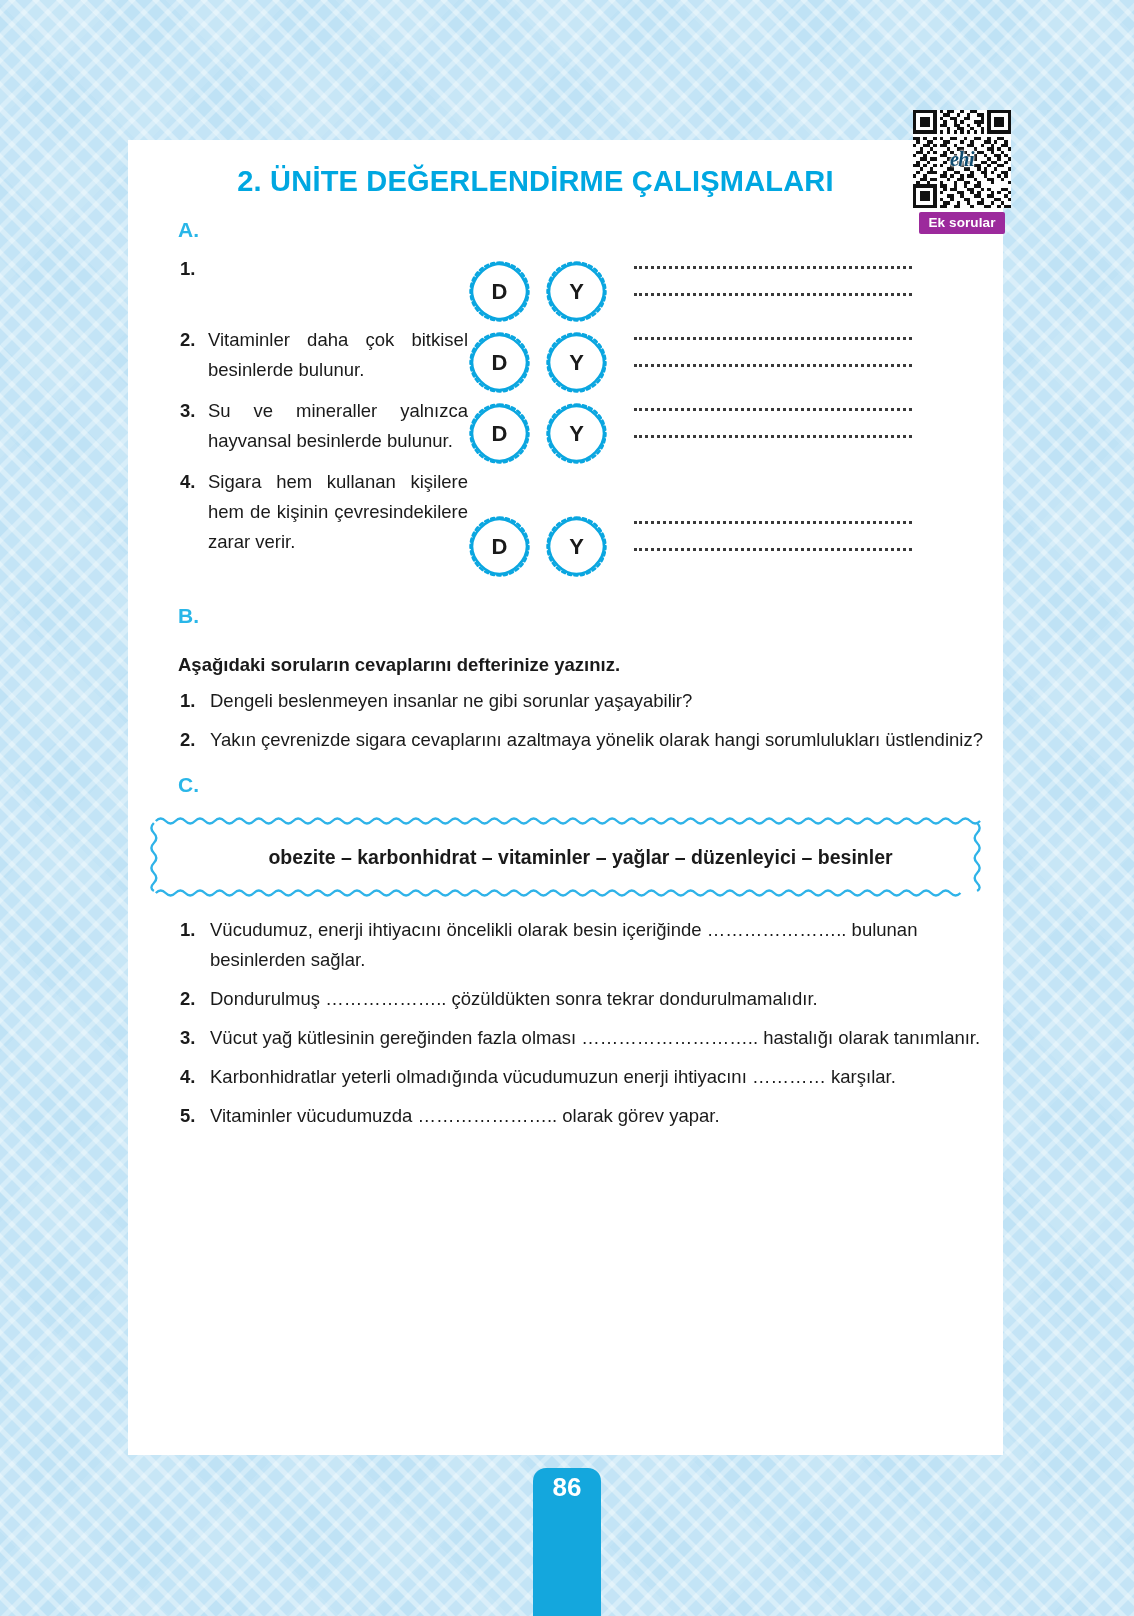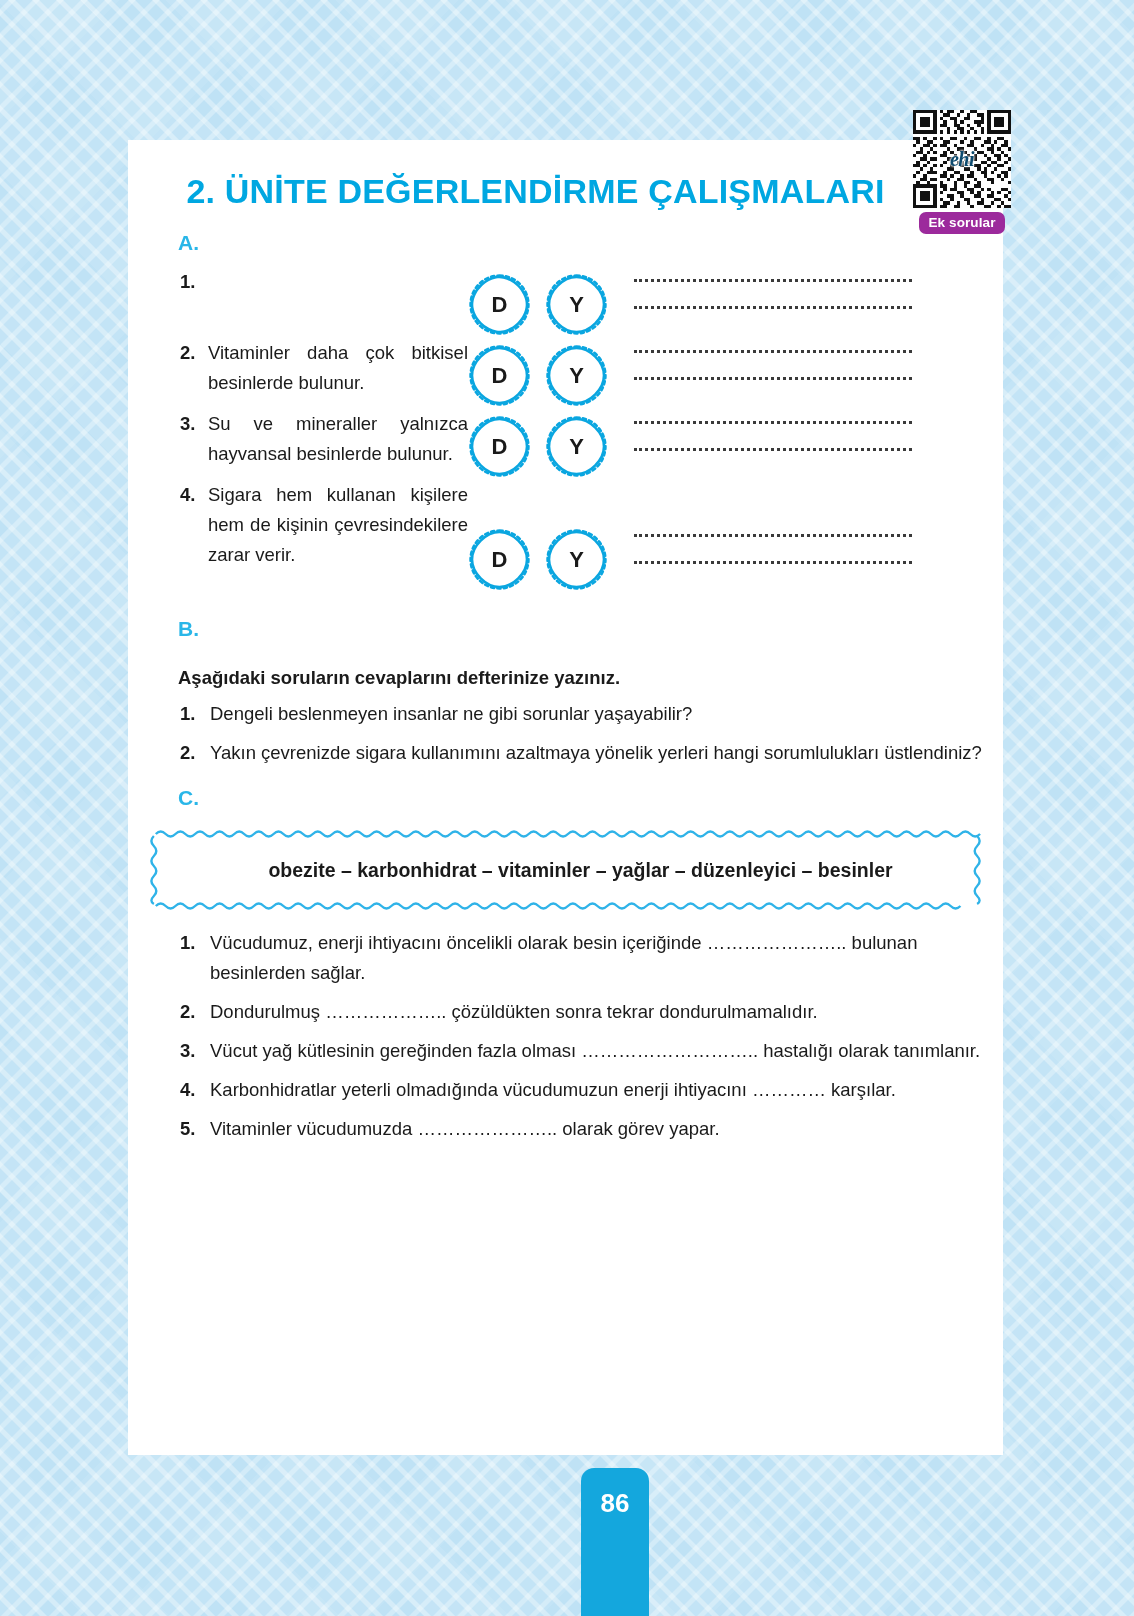--- a/index.html
+++ b/index.html
@@ -94,43 +94,43 @@
     text-shadow: 0 0 3px #fff, 0 0 3px #fff, 0 0 2px #fff;
   }
   #ek-sorular-badge {
     margin-top: 4px;
     display: inline-block;
     background: #9c2a9c;
     color: #ffffff;
     font-size: 13.5px;
     font-weight: bold;
     padding: 3px 9px 4px 9px;
-    border-radius: 7px;
+    border-radius: 2px;
     white-space: nowrap;
     letter-spacing: 0.1px;
   }
 
   
   #content {
     position: absolute;
     left: 128px;
     top: 140px;
     width: 875px;
     height: 1315px;
     z-index: 4;
     box-sizing: border-box;
     padding: 0 10px;
   }
 
   .page-title {
     text-align: center;
     color: #00a7e1;
-    font-size: 34px;
-    font-weight: bold;
-    margin: 32px 0 0 0;
+    font-size: 29px;
+    font-weight: bold;
+    margin: 25px 0 0 0;
     letter-spacing: 0.2px;
     padding-right: 60px;
   }
 
   .section-letter {
     color: #29b6e8;
     font-weight: bold;
     font-size: 21px;
     margin: 20px 0 0 40px;
   }
@@ -267,23 +267,22 @@
     top: 1468px;
     width: 68px;
     height: 148px;
     background: #14a7dd;
     border-radius: 13px 13px 0 0;
     z-index: 7;
     color: #ffffff;
     font-size: 26px;
     font-weight: bold;
     text-align: center;
-    padding-top: 20px;
+    padding-top: 4px;
     box-sizing: border-box;
-    margin-left: 48px;
   }
 </style>
 </head>
 <body>
 
 <div id="bg-texture"></div>
 
 <div id="page-panel"></div>
 
 <div id="qr-block">
@@ -647,21 +646,21 @@
   <div class="section-letter" style="margin-top:26px;">B.</div>
   <div class="section-intro no-indent" style="margin-left:40px; margin-top:22px;">Aşağıdaki soruların cevaplarını defterinize yazınız.</div>
 
   <div class="q-list">
     <div class="q-item">
       <span class="q-num">1.</span>
       <span class="q-text">Dengeli beslenmeyen insanlar ne gibi sorunlar yaşayabilir?</span>
     </div>
     <div class="q-item">
       <span class="q-num">2.</span>
-      <span class="q-text">Yakın çevrenizde sigara kullanımını azaltmaya yönelik yerleri hangi sorumlulukları üstlendiniz?</span>
+      <span class="q-text">Yakın çevrenizde sigara cevaplarını azaltmaya yönelik olarak hangi sorumlulukları üstlendiniz?</span>
     </div>
   </div>
 
   <div class="section-letter" style="margin-top:18px;">C.</div>
 
   <div id="word-bank-wrap">
     <svg class="wavy" viewBox="0 0 855 84" preserveAspectRatio="none" aria-hidden="true">
       <path d="M10,6 q5,-5 10,0 t10,0 t10,0 t10,0 t10,0 t10,0 t10,0 t10,0 t10,0 t10,0 t10,0 t10,0 t10,0 t10,0 t10,0 t10,0 t10,0 t10,0 t10,0 t10,0 t10,0 t10,0 t10,0 t10,0 t10,0 t10,0 t10,0 t10,0 t10,0 t10,0 t10,0 t10,0 t10,0 t10,0 t10,0 t10,0 t10,0 t10,0 t10,0 t10,0 t10,0 t10,0 t10,0 t10,0 t10,0 t10,0 t10,0 t10,0 t10,0 t10,0 t10,0 t10,0 t10,0 t10,0 t10,0 t10,0 t10,0 t10,0 t10,0 t10,0 t10,0 t10,0 t10,0 t10,0 t10,0 t10,0 t10,0 t10,0 t10,0 t10,0 t10,0 t10,0 t10,0 t10,0 t10,0 t10,0 t10,0 t10,0 t10,0 t10,0 t10,0 t10,0 t10,0 t10,0" fill="none" stroke="#2fb3e8" stroke-width="2.4"></path>
       <path d="M10,78 q5,-5 10,0 t10,0 t10,0 t10,0 t10,0 t10,0 t10,0 t10,0 t10,0 t10,0 t10,0 t10,0 t10,0 t10,0 t10,0 t10,0 t10,0 t10,0 t10,0 t10,0 t10,0 t10,0 t10,0 t10,0 t10,0 t10,0 t10,0 t10,0 t10,0 t10,0 t10,0 t10,0 t10,0 t10,0 t10,0 t10,0 t10,0 t10,0 t10,0 t10,0 t10,0 t10,0 t10,0 t10,0 t10,0 t10,0 t10,0 t10,0 t10,0 t10,0 t10,0 t10,0 t10,0 t10,0 t10,0 t10,0 t10,0 t10,0 t10,0 t10,0 t10,0 t10,0 t10,0 t10,0 t10,0 t10,0 t10,0 t10,0 t10,0 t10,0 t10,0 t10,0 t10,0 t10,0 t10,0 t10,0 t10,0 t10,0 t10,0 t10,0 t10,0 t10,0" fill="none" stroke="#2fb3e8" stroke-width="2.4"></path>
       <path d="M8,8 q-5,5 0,10 t0,10 t0,10 t0,10 t0,10 t0,10 t0,8" fill="none" stroke="#2fb3e8" stroke-width="2.4"></path>

